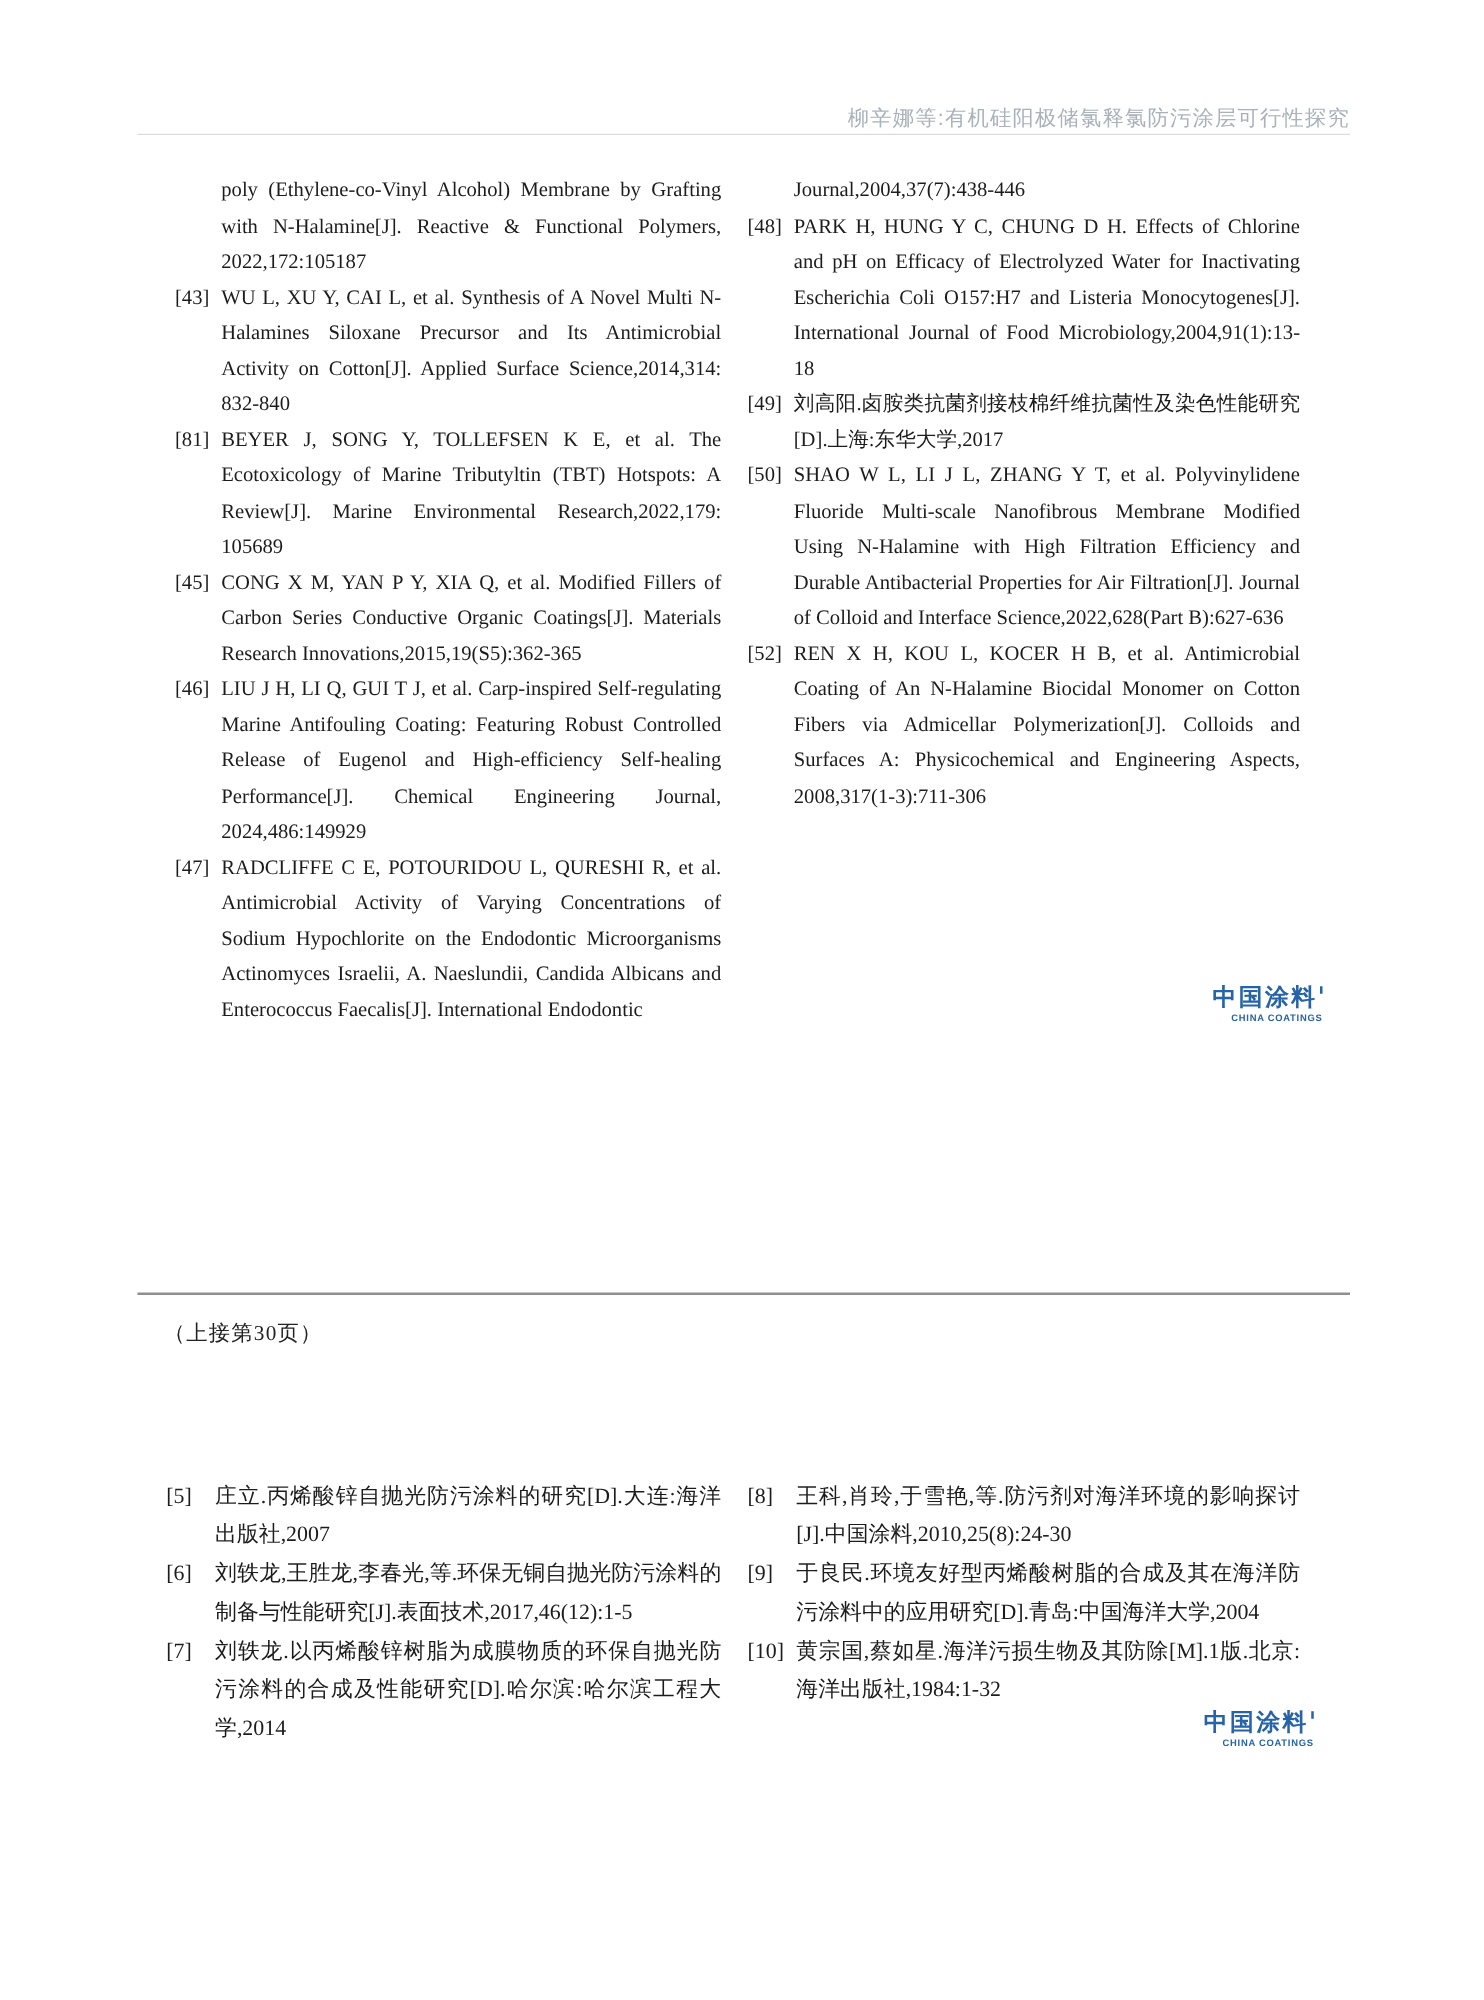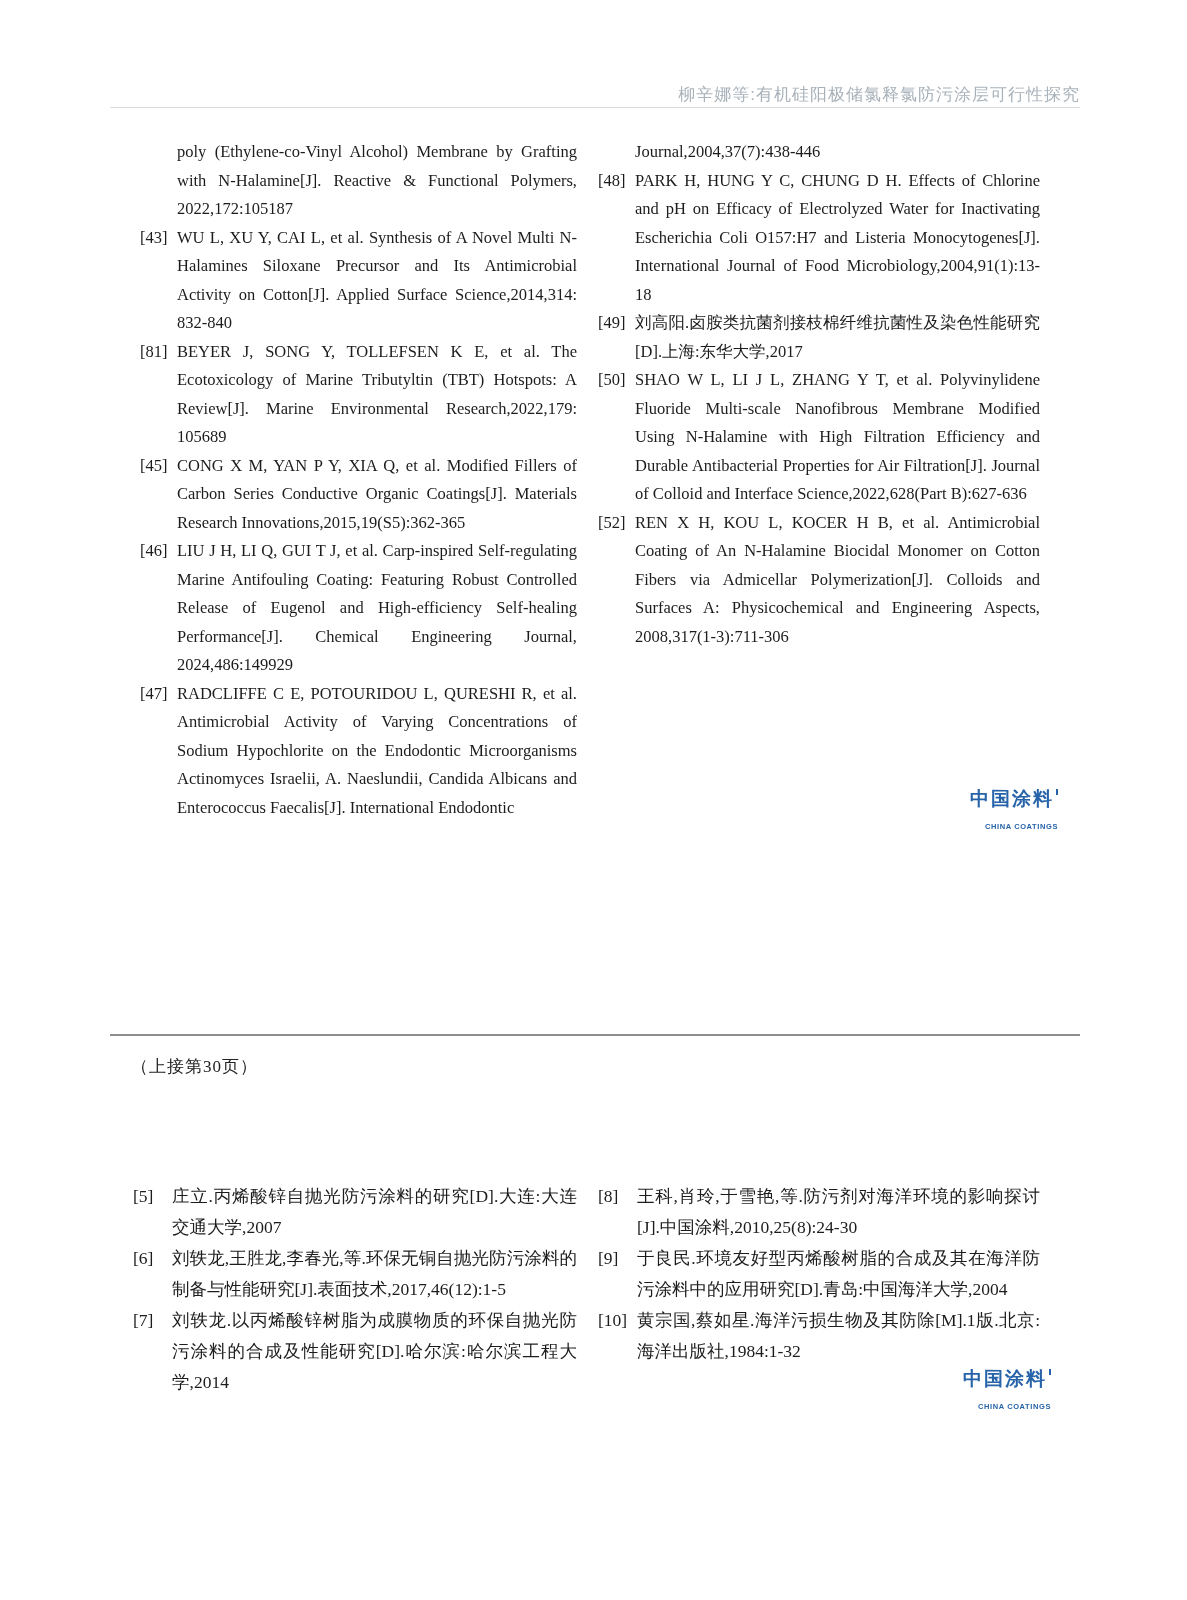--- a/index.html
+++ b/index.html
@@ -44,21 +44,21 @@
     font-weight:bold;font-size:19px;letter-spacing:2px;
     color:#2663a8;white-space:nowrap;
   }
   .logo-tm{
     display:inline-block;width:2px;height:6px;background:#2663a8;
     margin-left:2px;vertical-align:top;
   }
   .logo-en{
     font-family:"Liberation Sans","DejaVu Sans",sans-serif;
     font-weight:bold;font-size:7.5px;letter-spacing:0.6px;
-    color:#2663a8;margin-top:15px;white-space:nowrap;
+    color:#2663a8;margin-top:3px;white-space:nowrap;
   }
   
   .mid-rule{
     position:absolute;top:1034px;left:110px;right:107px;
     border-top:2px solid #8f8f8f;height:0;
   }
   .continue-note{
     position:absolute;top:1055px;left:131px;
     font-size:17px;color:#222222;letter-spacing:1px;
   }
@@ -151,21 +151,21 @@
     <div class="logo-en">CHINA COATINGS</div>
   </div>
 
   <div class="mid-rule"></div>
   <div class="continue-note">（上接第30页）</div>
 
   <div class="refs-bottom">
     <div class="col col-bl">
       <div class="ref">
         <span class="ref-num">[5]</span>
-        <div class="ref-text">庄立.丙烯酸锌自抛光防污涂料的研究[D].大连:大连交通大学,2007</div>
+        <div class="ref-text">庄立.丙烯酸锌自抛光防污涂料的研究[D].大连:海洋出版社,2007</div>
       </div>
       <div class="ref">
         <span class="ref-num">[6]</span>
         <div class="ref-text">刘轶龙,王胜龙,李春光,等.环保无铜自抛光防污涂料的制备与性能研究[J].表面技术,2017,46(12):1-5</div>
       </div>
       <div class="ref">
         <span class="ref-num">[7]</span>
         <div class="ref-text">刘轶龙.以丙烯酸锌树脂为成膜物质的环保自抛光防污涂料的合成及性能研究[D].哈尔滨:哈尔滨工程大学,2014</div>
       </div>
     </div>

